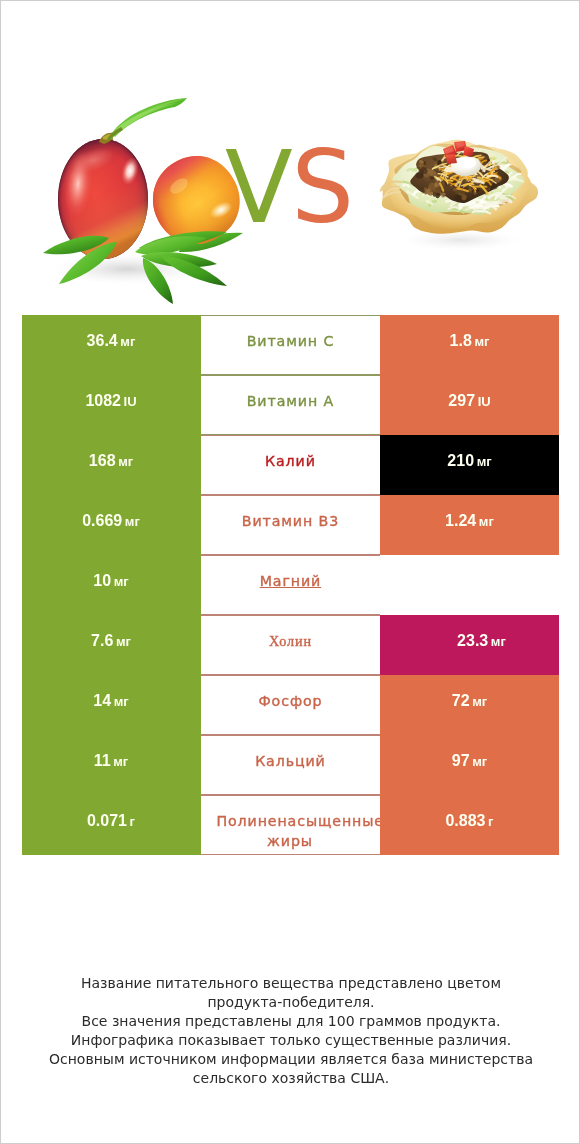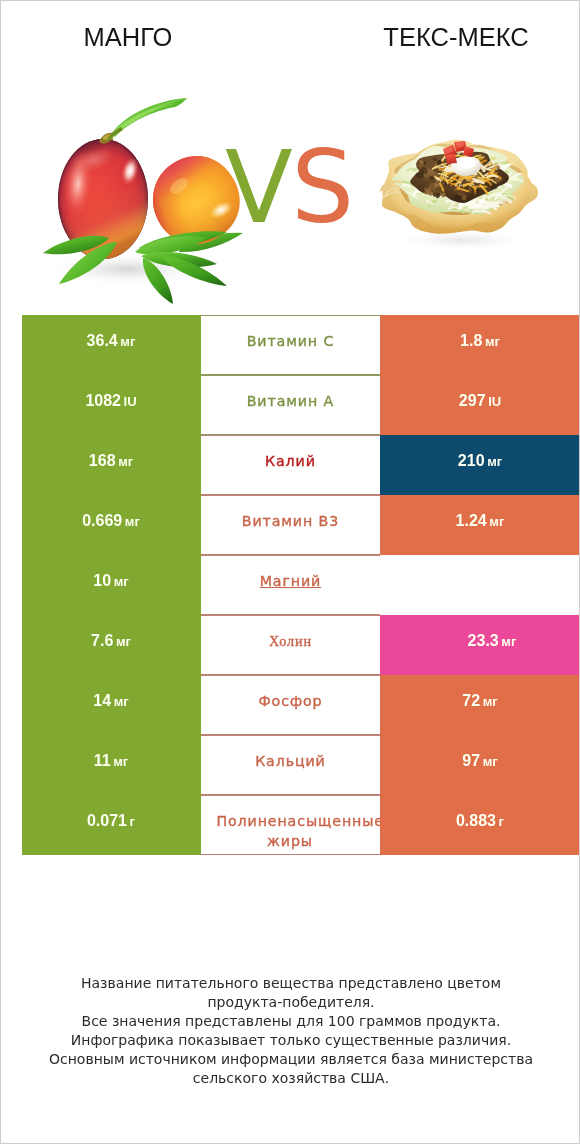--- a/index.html
+++ b/index.html
@@ -24,42 +24,38 @@
   .vs .v{color:#82a832;}
   .vs .s{color:#e06e49;}
 
   
   .table{position:absolute;left:20.5px;top:313.5px;width:537.5px;}
   .row{position:relative;height:60px;}
   .cell{position:absolute;top:0;height:60px;box-sizing:border-box;padding-top:16.2px;
         text-align:center;line-height:20px;}
   .cL{left:0;width:179px;}
   .cM{left:179px;width:179px;background:#fff;padding-top:15.2px;}
-  .cR{left:358.5px;width:200px;}
+  .cR{left:358.5px;width:179px;}
   .val{font-family:"Liberation Sans",sans-serif;font-size:16px;font-weight:700;color:#fdfff0;
        letter-spacing:0;white-space:nowrap;line-height:20px;}
   .val .u{font-size:13px;font-weight:700;margin-left:2.6px;margin-top:44px;}
   .lbl{display:block;font-family:"DejaVu Sans",sans-serif;font-size:14.2px;font-weight:400;
        letter-spacing:0.9px;text-align:center;line-height:20px;width:179px;box-sizing:border-box;
        padding:0 15px;overflow:hidden;-webkit-text-stroke:0.38px currentColor;text-indent:0.9px;}
 
   
   .footer{position:absolute;left:0;top:973px;width:580px;text-align:center;}
   .fline{font-family:"DejaVu Sans",sans-serif;font-size:14px;line-height:18.95px;color:#2b2b2b;
          letter-spacing:0;white-space:nowrap;}
 </style>
 </head>
 <body>
 
 <div class="page">
 
-  <div class="titles">
-    <div class="title title-left"><span class="lead">М</span><span>АНГО</span></div>
-    <div class="title title-right"><span class="lead">Т</span><span>ЕКС-МЕКС</span></div>
-  </div>
 
   <div class="hero">
 
     <svg class="heroimg" style="left:30px;top:33px;width:215px;height:235px" viewBox="0 0 215 235">
       <defs>
         <radialGradient id="mgRed" cx="0.42" cy="0.46" r="0.70">
           <stop offset="0" stop-color="#ee4a3e"></stop>
           <stop offset="0.30" stop-color="#e5403c"></stop>
           <stop offset="0.58" stop-color="#d8363c"></stop>
           <stop offset="0.80" stop-color="#c32c3a"></stop>
@@ -740,41 +736,41 @@
         <div class="cell cM" style="border-top: 1px solid rgb(142, 154, 95); border-bottom: 1px solid rgb(142, 154, 95);">
           <span class="lbl" style="color: rgb(123, 146, 66);">Витамин A</span>
         </div>
         <div class="cell cR" style="background: rgb(224, 110, 73);"><span class="val"><span>297</span><span class="u">IU</span></span></div>
       </div>
       <div class="row">
         <div class="cell cL" style="background: rgb(129, 168, 49);"><span class="val"><span>168</span><span class="u">мг</span></span></div>
         <div class="cell cM" style="border-top: 1px solid rgb(191, 130, 118); border-bottom: 1px solid rgb(191, 130, 118);">
           <span class="lbl" style="color: #b91c1c;">Калий</span>
         </div>
-        <div class="cell cR" style="background: #0c4a6e;"><span class="val"><span>210</span><span class="u">мг</span></span></div>
+        <div class="cell cR" style="background: #000000;"><span class="val"><span>210</span><span class="u">мг</span></span></div>
       </div>
       <div class="row">
         <div class="cell cL" style="background: rgb(129, 168, 49);"><span class="val"><span>0.669</span><span class="u">мг</span></span></div>
         <div class="cell cM" style="border-top: 1px solid rgb(191, 130, 118); border-bottom: 1px solid rgb(191, 130, 118);">
           <span class="lbl" style="color: rgb(201, 101, 74);">Витамин B3</span>
         </div>
         <div class="cell cR" style="background: rgb(224, 110, 73);"><span class="val"><span>1.24</span><span class="u">мг</span></span></div>
       </div>
       <div class="row">
         <div class="cell cL" style="background: rgb(129, 168, 49);"><span class="val"><span>10</span><span class="u">мг</span></span></div>
         <div class="cell cM" style="border-top: 1px solid rgb(191, 130, 118); border-bottom: 1px solid rgb(191, 130, 118);">
           <span class="lbl" style="color: rgb(201, 101, 74); text-decoration: underline;">Магний</span>
         </div>
       </div>
       <div class="row">
         <div class="cell cL" style="background: rgb(129, 168, 49);"><span class="val"><span>7.6</span><span class="u">мг</span></span></div>
         <div class="cell cM" style="border-top: 1px solid rgb(191, 130, 118); border-bottom: 1px solid rgb(191, 130, 118);">
           <span class="lbl" style="color: rgb(201, 101, 74); font-family: Liberation Serif, serif;">Холин</span>
         </div>
-        <div class="cell cR" style="background: #ec4899; padding-left: 24px;"><span class="val"><span>23.3</span><span class="u">мг</span></span></div>
+        <div class="cell cR" style="background: #be185d; padding-left: 24px;"><span class="val"><span>23.3</span><span class="u">мг</span></span></div>
       </div>
       <div class="row">
         <div class="cell cL" style="background: rgb(129, 168, 49);"><span class="val"><span>14</span><span class="u">мг</span></span></div>
         <div class="cell cM" style="border-top: 1px solid rgb(191, 130, 118); border-bottom: 1px solid rgb(191, 130, 118);">
           <span class="lbl" style="color: rgb(201, 101, 74);">Фосфор</span>
         </div>
         <div class="cell cR" style="background: rgb(224, 110, 73);"><span class="val"><span>72</span><span class="u">мг</span></span></div>
       </div>
       <div class="row">
         <div class="cell cL" style="background: rgb(129, 168, 49);"><span class="val"><span>11</span><span class="u">мг</span></span></div>

